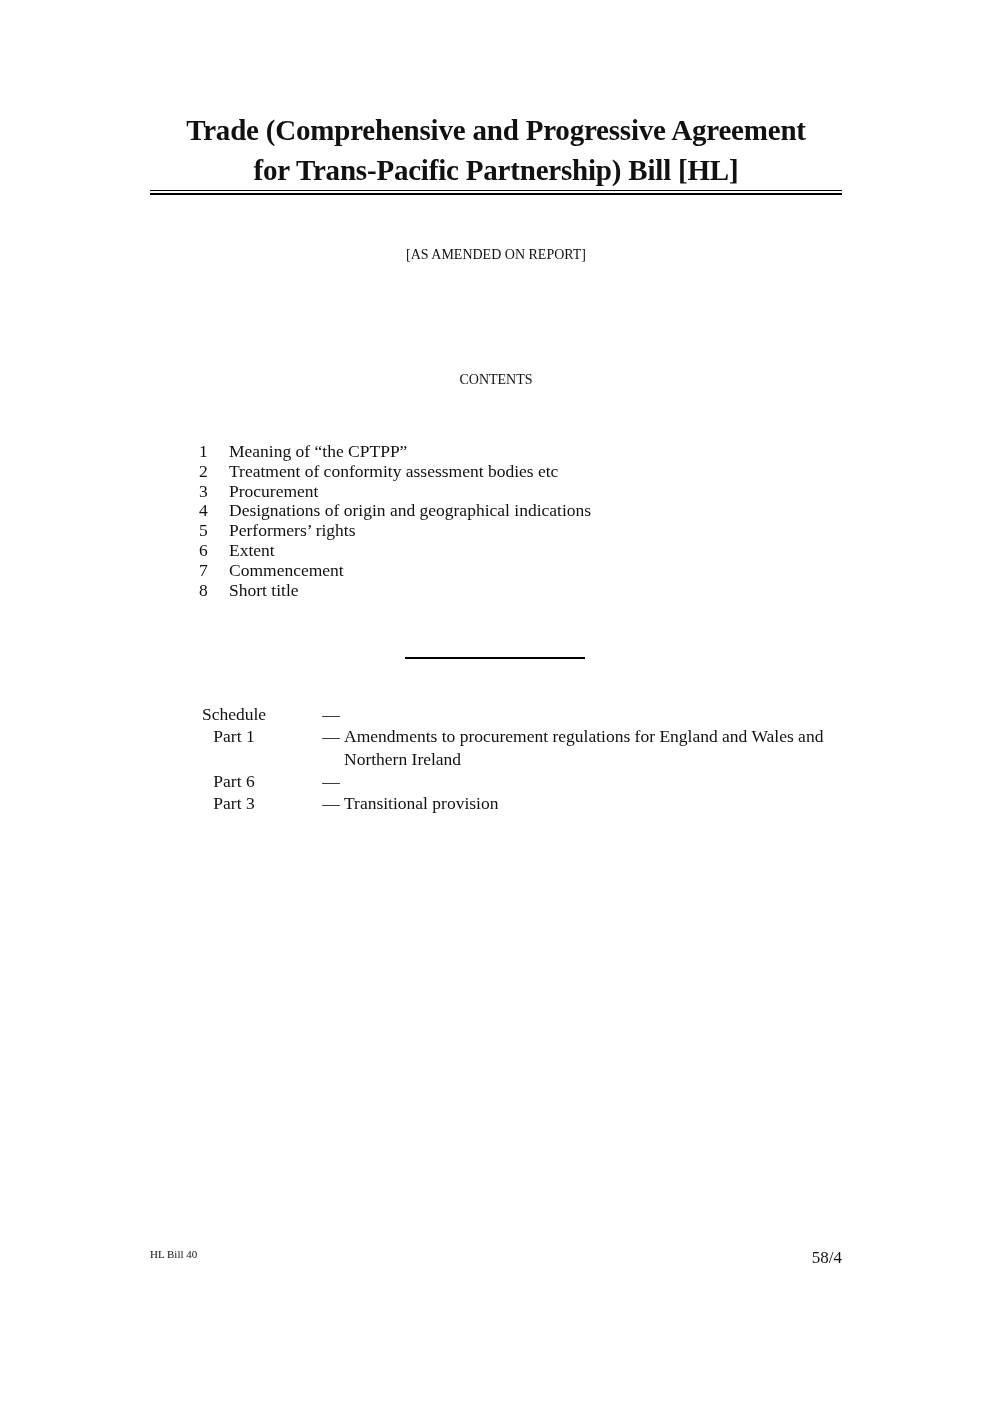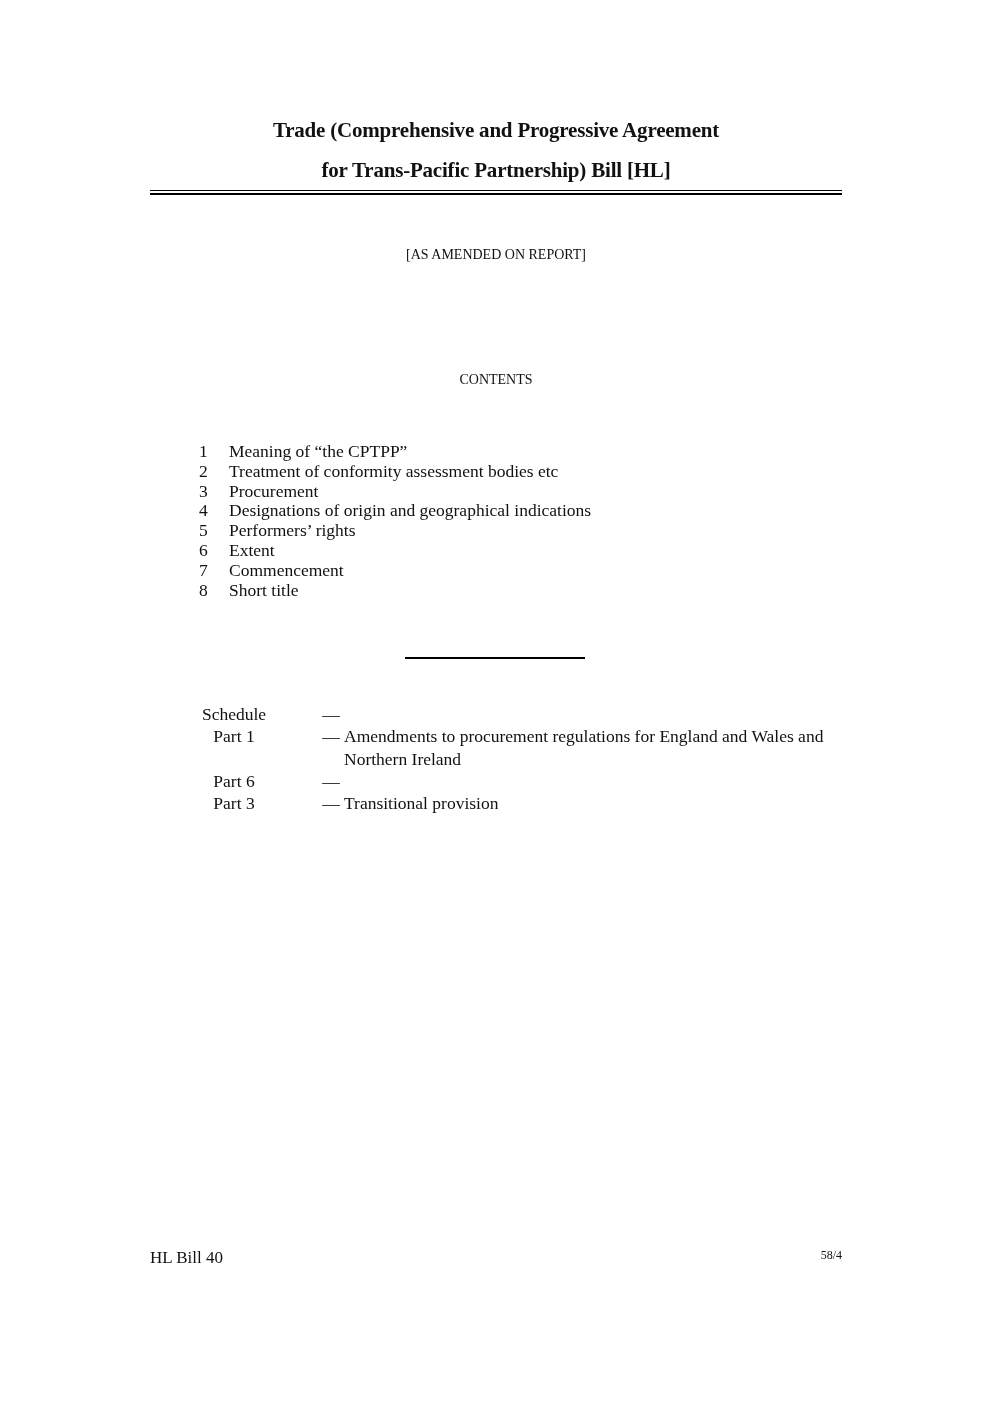--- a/index.html
+++ b/index.html
@@ -2,21 +2,21 @@
 <html><head>
 <meta charset="utf-8">
 <style>
   html, body { margin: 0; padding: 0; background: #ffffff; }
   body {
     width: 991px; height: 1401px; position: relative; overflow: hidden;
     font-family: "Liberation Serif", "DejaVu Serif", serif; color: #111;
   }
   .title {
     position: absolute; left: 150px; top: 110px; width: 692px;
-    text-align: center; font-weight: bold; font-size: 21px; line-height: 40px;
+    text-align: center; font-weight: bold; font-size: 29px; line-height: 40px;
     letter-spacing: -0.2px;
   }
   .rule-thin { position: absolute; left: 150px; top: 190px; width: 692px; height: 1px; background: #000; }
   .rule-thick { position: absolute; left: 150px; top: 193px; width: 692px; height: 2px; background: #000; }
   .status {
     position: absolute; left: 150px; top: 243px; width: 692px; text-align: center;
     font-size: 14px; line-height: 24px;
   }
   .contents-heading {
     position: absolute; left: 150px; top: 367px; width: 692px; text-align: center;
@@ -24,22 +24,22 @@
   }
   .toc { position: absolute; left: 195px; top: 442px; width: 560px; }
   .toc-row { display: flex; font-size: 17.5px; line-height: 19.8px; }
   .toc-num { width: 34px; padding-left: 4px; box-sizing: border-box; }
   .mid-rule { position: absolute; left: 405px; top: 657px; width: 180px; height: 2px; background: #000; }
   .sched { position: absolute; left: 150px; top: 703px; width: 700px; }
   .sched-row { display: flex; font-size: 17.5px; line-height: 22.3px; }
   .sched-label { width: 168px; text-align: center; white-space: nowrap; }
   .sched-dash { width: 26px; text-align: center; }
   .sched-text { width: 480px; }
-  .footer-left { position: absolute; left: 150px; top: 1248px; font-size: 17px; }
-  .footer-right { position: absolute; right: 149px; top: 1248px; font-size: 12px; margin-left: 20px; }
+  .footer-left { position: absolute; left: 150px; top: 1248px; font-size: 11px; }
+  .footer-right { position: absolute; right: 149px; top: 1248px; font-size: 17px; margin-left: 20px; }
 </style>
 </head>
 <body>
 
 <div class="title">
   <div>Trade (Comprehensive and Progressive Agreement</div>
   <div>for Trans-Pacific Partnership) Bill [HL]</div>
 </div>
 <div class="rule-thin"></div>
 <div class="rule-thick"></div>

